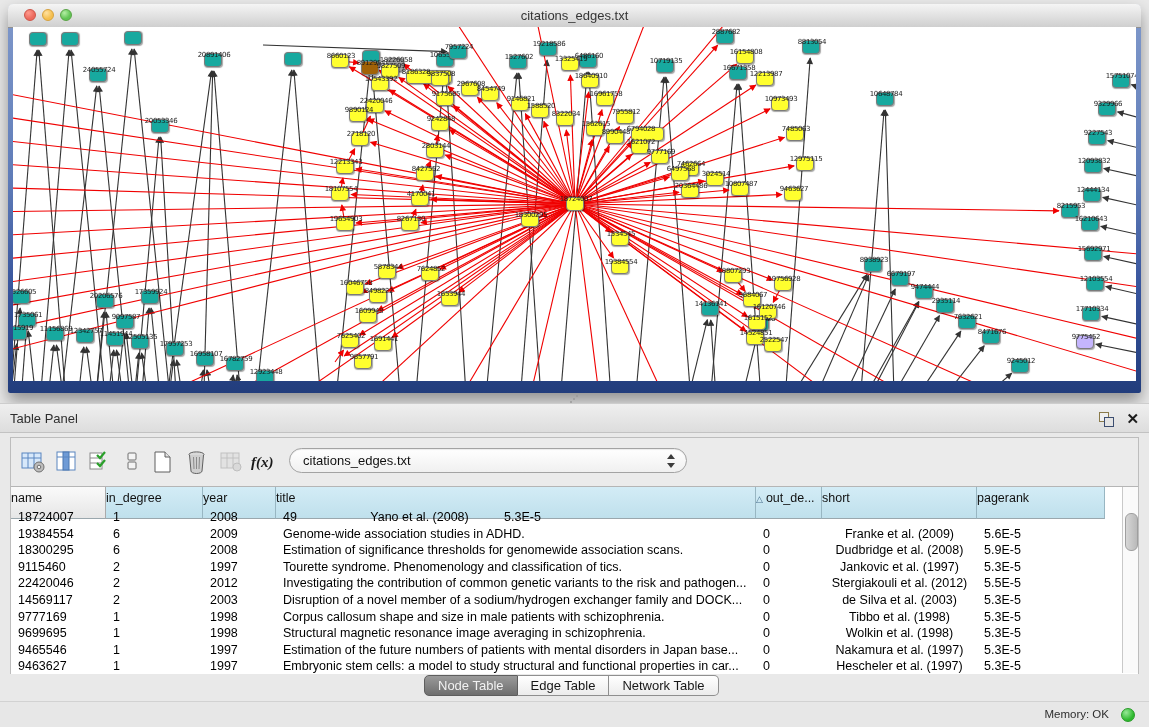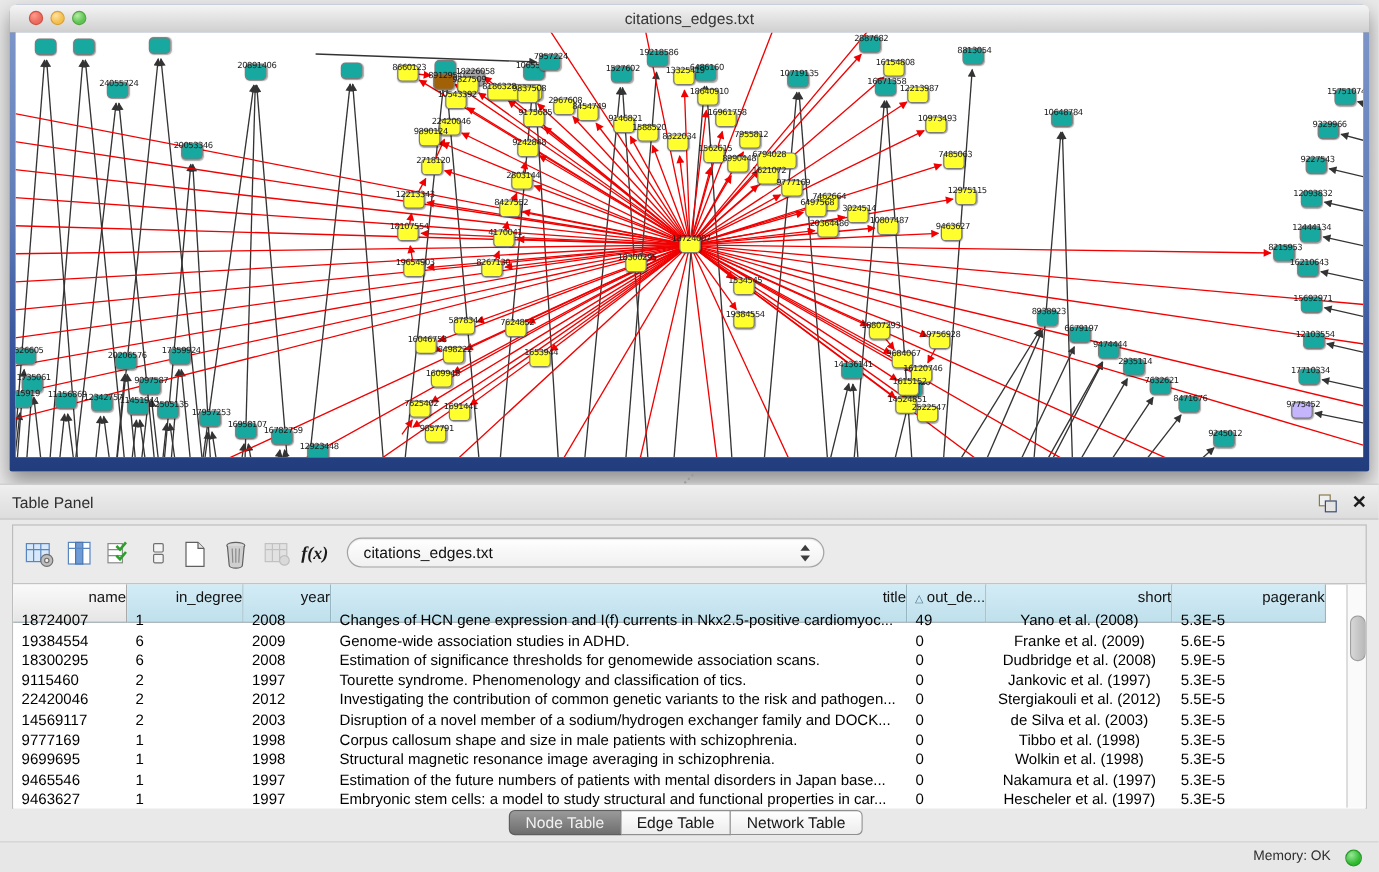--- a/index.html
+++ b/index.html
@@ -40,21 +40,21 @@
   .combo{position:absolute;left:278px;top:10px;width:398px;height:25px;border:1px solid #a3a3a3;border-radius:13px;
     background:linear-gradient(#ffffff,#f0f0f0);box-sizing:border-box;box-shadow:inset 0 1px 1px rgba(0,0,0,.08)}
   .combo .val{position:absolute;left:13px;top:0;line-height:23px;font-size:13px;color:#111}
   .combo .arr{position:absolute;right:11px;top:4px;width:8px;height:16px}
   .combo .arr em{position:absolute;left:0;width:0;height:0;border-left:4px solid transparent;border-right:4px solid transparent}
   .combo .arr em.up{top:1px;border-bottom:5px solid #3c3c3c}
   .combo .arr em.dn{bottom:1px;border-top:5px solid #3c3c3c}
 
   .grid{position:absolute;left:0px;top:48px;width:1127px;height:188px;background:#fff;border-top:1px solid #b5b5b5;box-sizing:border-box}
   .hdr{position:absolute;top:0;height:22px;display:flex}
-  .hcell{height:32px;line-height:22px;text-align:right;font-size:12.5px;color:#111;box-sizing:border-box;
+  .hcell{height:32px;line-height:22px;text-align:left;font-size:12.5px;color:#111;box-sizing:border-box;
     border-right:1px solid #98b6c2;border-bottom:1px solid #9aa7ad;background:linear-gradient(#d3ecf6,#bfe0ec);overflow:hidden;white-space:nowrap}
   .hcell.first{background:linear-gradient(#fafafa,#e6e6e6);border-right:1px solid #aaa}
   .hcell .tri{color:#49708e;font-size:9px;margin-right:3px}
   .rows{position:absolute;left:0;top:22px;width:1106px;height:166px;overflow:hidden}
   .trow{display:flex;height:16.6px;line-height:16.6px;font-size:12.5px;color:#000;white-space:nowrap}
   .tcell{box-sizing:border-box;padding-left:7px;overflow:hidden}
   .tcell.c{text-align:center;padding-left:0}
   .vsb{position:absolute;right:0;top:0;width:16px;height:186px;background:#fafafa;border-left:1px solid #c9c9c9;box-sizing:border-box}
   .vsb .thumb{position:absolute;left:2px;top:26px;width:11px;height:36px;border-radius:6px;
     background:linear-gradient(90deg,#d7d7d7,#b9b9b9);border:1px solid #9f9f9f}
@@ -733,21 +733,20 @@
           <div class="hcell" style="width: 480px;">title</div>
           <div class="hcell" style="width: 66px;"><span class="tri">△</span>out_de...</div>
           <div class="hcell" style="width: 155px;">short</div>
           <div class="hcell" style="width: 128px;">pagerank</div>
         </div>
       <div class="rows" id="body-rows">
           <div class="trow">
             <div class="tcell" style="width: 95px;">18724007</div>
             <div class="tcell" style="width: 97px;">1</div>
             <div class="tcell" style="width: 73px;">2008</div>
-            <div class="tcell" style="width: 480px;">Changes of HCN gene expression and I(f) currents in Nkx2.5-positive cardiomyoc...</div>
             <div class="tcell" style="width: 66px;">49</div>
             <div class="tcell c" style="width: 155px;">Yano et al. (2008)</div>
             <div class="tcell" style="width: 128px;">5.3E-5</div>
           </div>
           <div class="trow">
             <div class="tcell" style="width: 95px;">19384554</div>
             <div class="tcell" style="width: 97px;">6</div>
             <div class="tcell" style="width: 73px;">2009</div>
             <div class="tcell" style="width: 480px;">Genome-wide association studies in ADHD.</div>
             <div class="tcell" style="width: 66px;">0</div>

